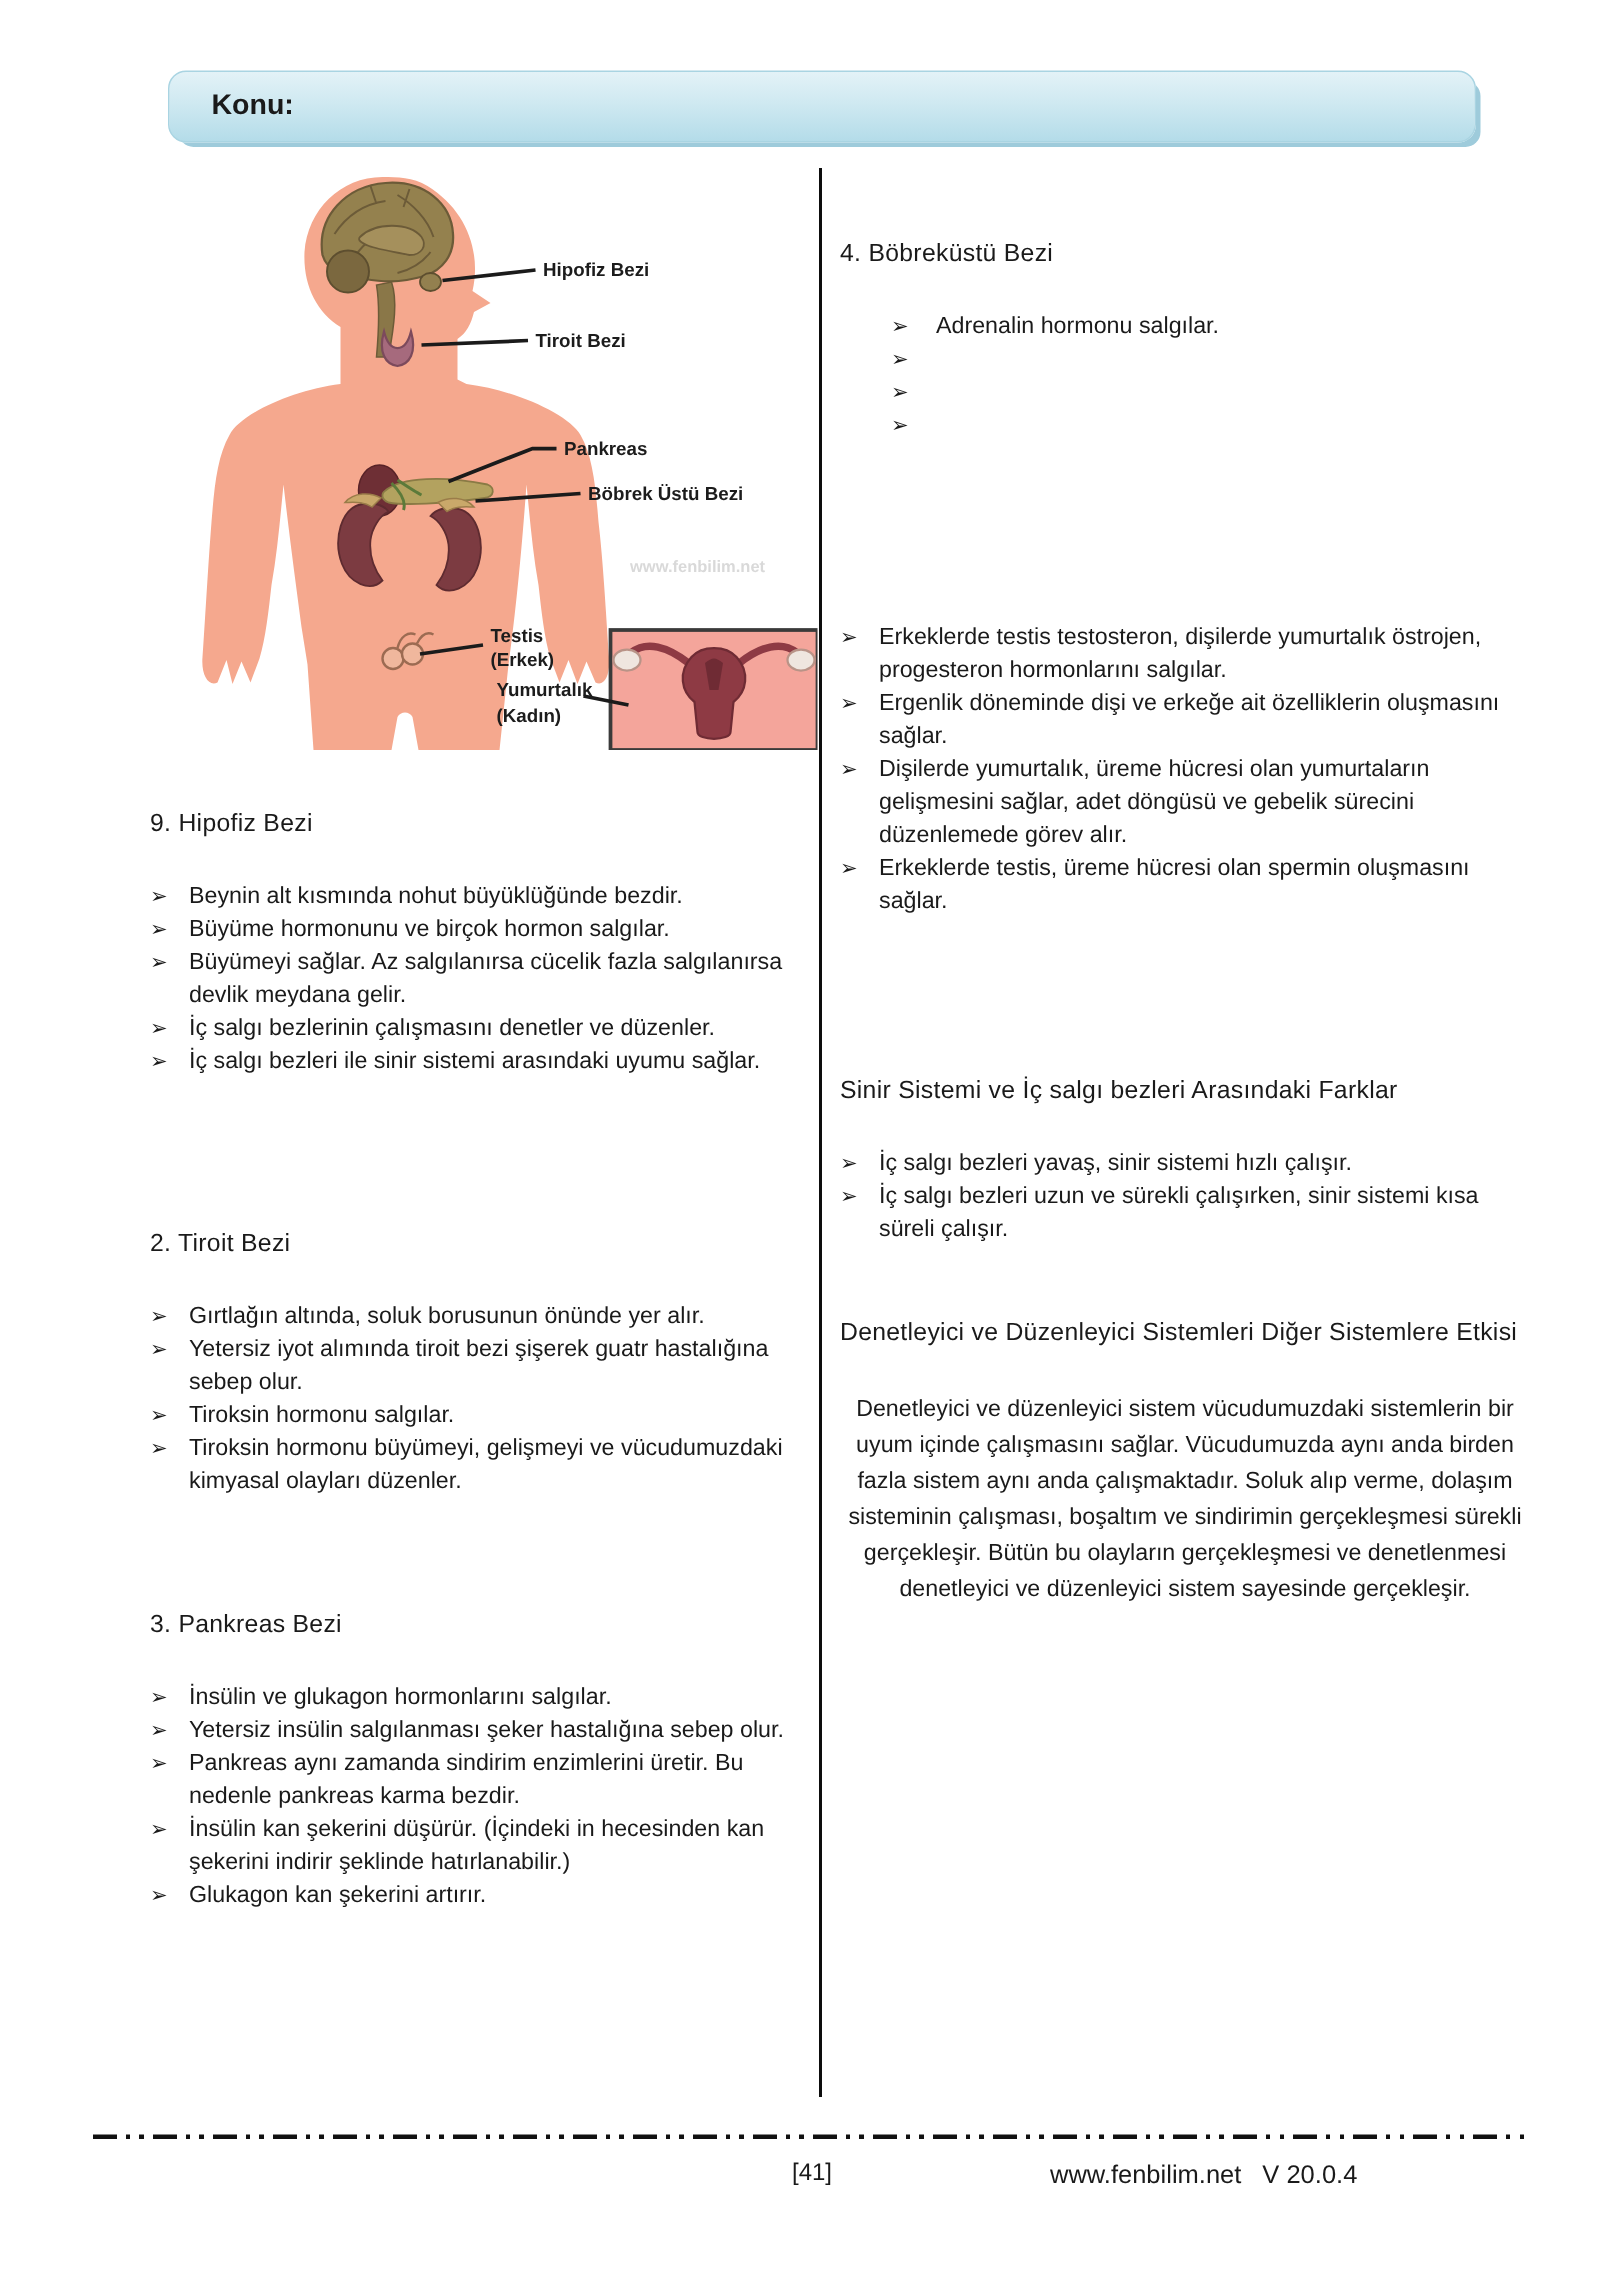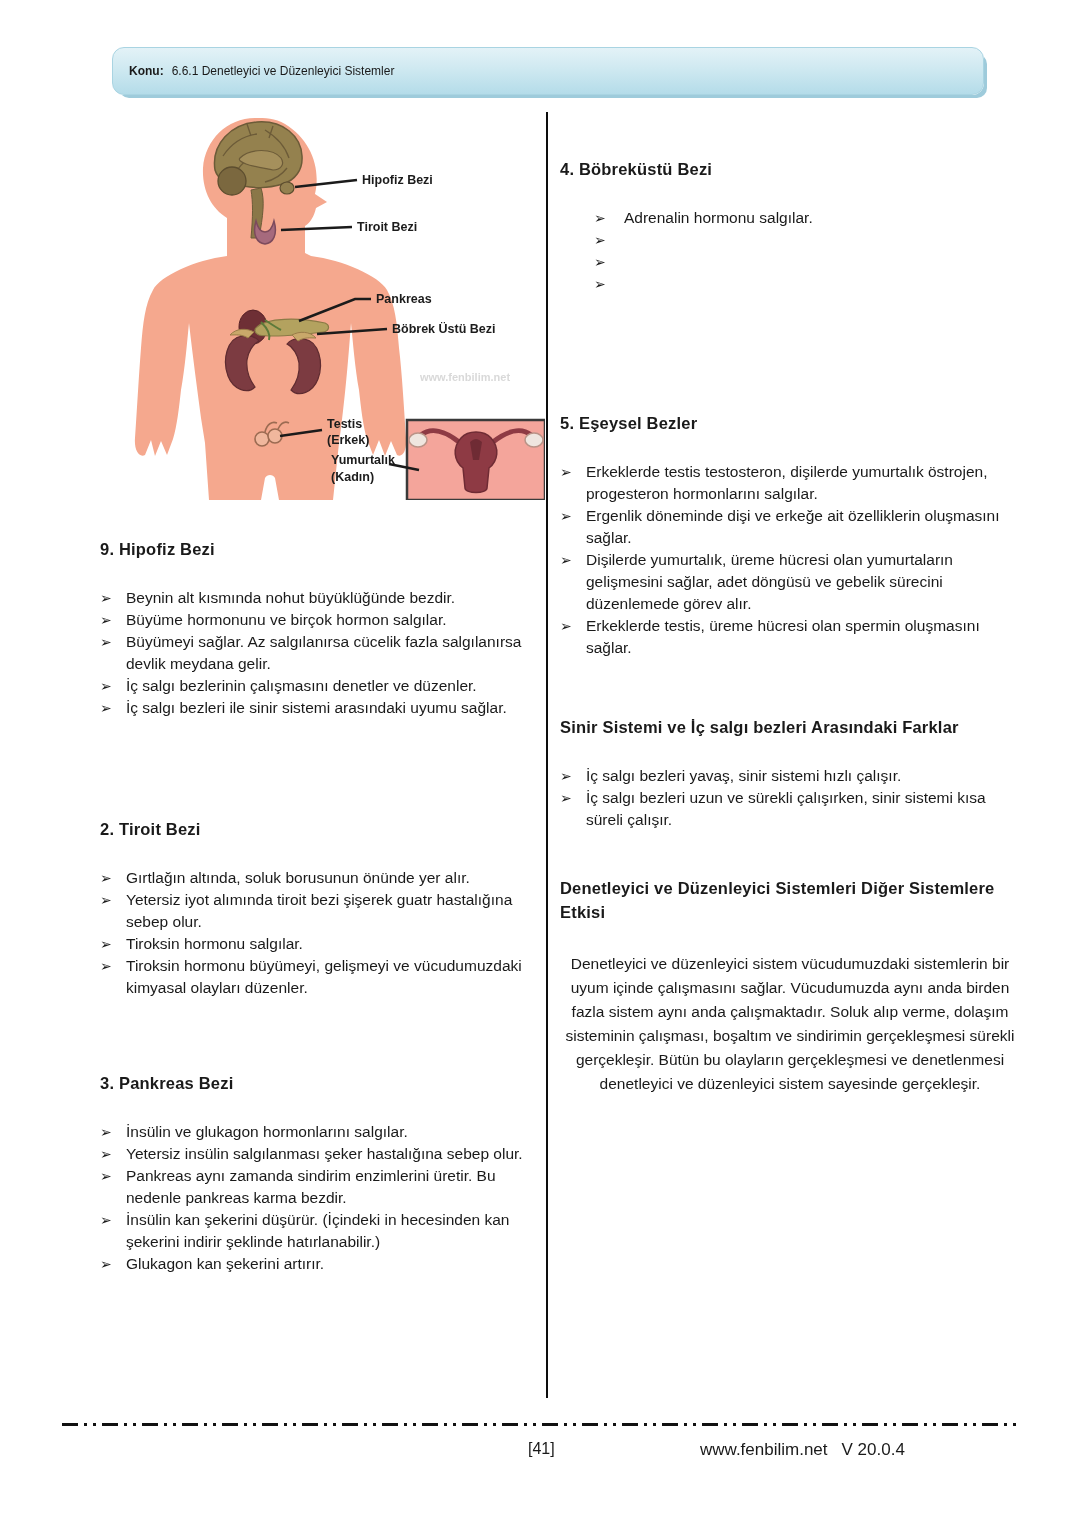--- a/index.html
+++ b/index.html
@@ -8,29 +8,29 @@
     font-family:"Liberation Sans","DejaVu Sans",sans-serif;color:#1a1a1a;
   }
   
   .banner{
     position:absolute;left:112px;top:47px;width:872px;height:48px;
     border-radius:12px;
     background:linear-gradient(#e3f2f7 0%,#cfe9f1 45%,#b4dce9 100%);
     border:1px solid #a9d4e2;
     box-shadow:5px 5px 0 -2px #9ecbdb;
     display:flex;align-items:center;
-    padding-left:16px;box-sizing:border-box;
-    font-size:12px;
+    padding-left:28px;box-sizing:border-box;
+    font-size:19px;
   }
   .banner .konu{font-weight:bold;margin-right:8px;}
   
   .vdivider{position:absolute;left:546px;top:112px;width:2px;height:1286px;background:#0d0d0d;}
   
   .sec{position:absolute;}
-  .sec h2{margin:0 0 28px 0;font-size:16.5px;font-weight:bold;letter-spacing:.2px;}
+  .sec h2{margin:0 0 28px 0;font-size:16.5px;font-weight:normal;letter-spacing:.2px;}
   .sec h2.wide{line-height:24px;}
   .bullets{display:flex;flex-direction:column;}
   .bullet{display:flex;align-items:flex-start;font-size:15.5px;line-height:22px;}
   .bullet .arrow{flex:0 0 26px;font-family:"DejaVu Sans",sans-serif;font-size:14px;line-height:22px;}
   .bullet .btext{flex:1;}
   .sec.col-left{left:100px;width:448px;}
   .sec.col-right{left:560px;width:460px;}
   .sec.deep-indent .bullet .arrow{margin-left:34px;flex-basis:30px;}
   .sec.deep-indent .bullet .btext{max-width:344px;}
   .sec .para{margin:0;font-size:15.5px;line-height:24px;text-align:center;}
@@ -50,21 +50,20 @@
   .footer-page{position:absolute;left:528px;top:1440px;font-size:16px;}
   .footer-site{position:absolute;left:700px;top:1440px;font-size:17px;display:flex;gap:14px;}
 </style>
 </head>
 <body>
 
 <div class="page">
 
   <div class="banner">
     <span class="konu">Konu:</span>
-    <span>6.6.1 Denetleyici ve Düzenleyici Sistemler</span>
   </div>
 
   <div class="vdivider"></div>
 
   <svg class="figure" viewBox="0 0 430 392">
 
     <path fill="#f5a88e" d="
       M 140,10 C 112,10 90,32 88,60 C 87,82 96,100 112,110 L 112,148
       C 80,152 45,168 38,182 C 30,196 28,215 26,240 C 24,265 22,300 20,330
       C 19,342 24,350 30,347 L 36,332 L 40,348 L 46,333 L 52,347 L 58,331
@@ -226,21 +225,20 @@
       <div class="bullet">
           <span class="arrow">➢</span>
         </div>
       <div class="bullet">
           <span class="arrow">➢</span>
         </div>
     </div>
   </section>
 
   <section class="sec col-right" style="top:414px">
-    <h2>5. Eşeysel Bezler</h2>
     <div class="bullets">
       <div class="bullet">
           <span class="arrow">➢</span>
           <span class="btext">Erkeklerde testis testosteron, dişilerde yumurtalık östrojen, progesteron hormonlarını salgılar.</span>
         </div>
       <div class="bullet">
           <span class="arrow">➢</span>
           <span class="btext">Ergenlik döneminde dişi ve erkeğe ait özelliklerin oluşmasını sağlar.</span>
         </div>
       <div class="bullet">

